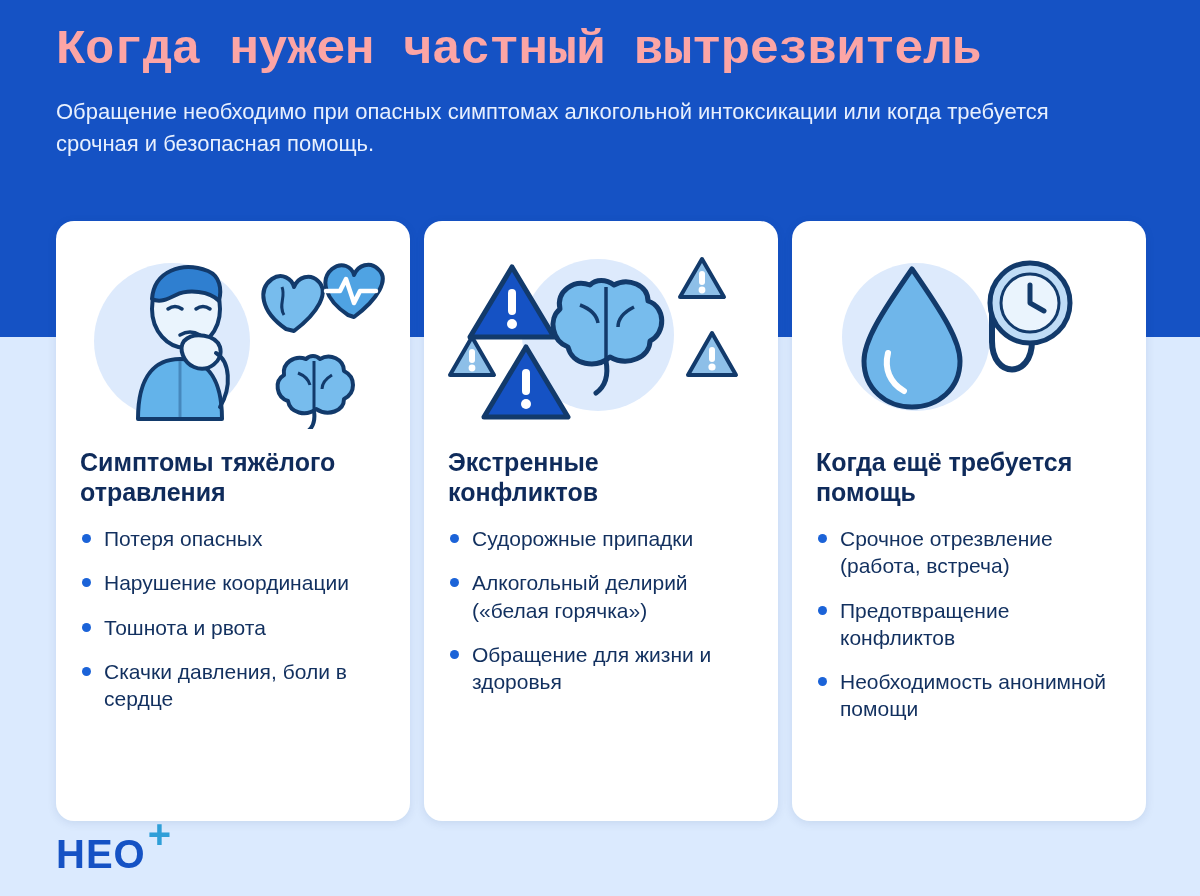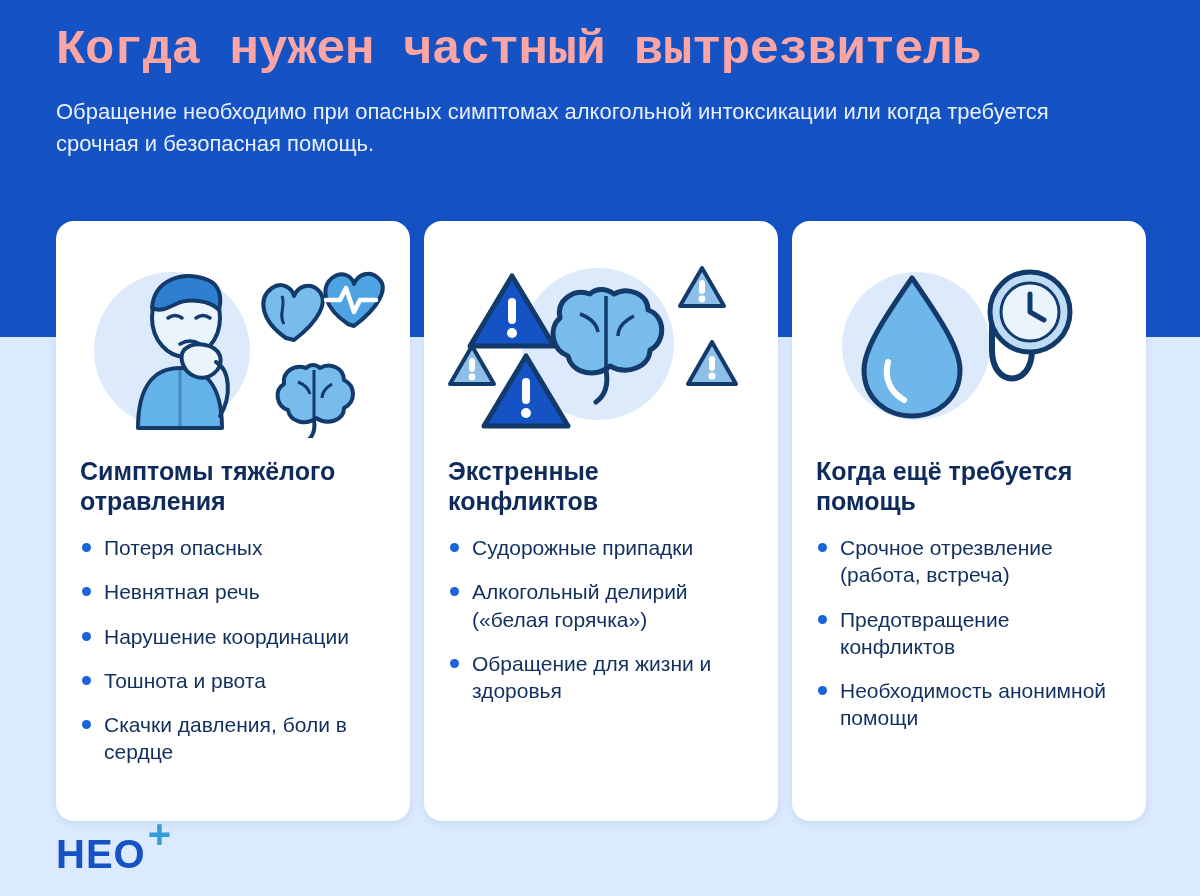--- a/index.html
+++ b/index.html
@@ -53,21 +53,21 @@
     top: 221px;
     width: 1090px;
     display: flex;
     gap: 14px;
   }
   .card {
     width: 354px;
     background: #ffffff;
     border-radius: 18px;
     box-sizing: border-box;
-    padding: 37px 24px 26px 24px;
+    padding: 28px 24px 26px 24px;
     box-shadow: 0 2px 10px rgba(12, 45, 110, 0.10);
     min-height: 600px;
     display: flex;
     flex-direction: column;
   }
   .illus {
     height: 180px;
     position: relative;
     margin-bottom: 18px;
   }
@@ -171,21 +171,20 @@
             <path d="M38 12 L38 62" stroke="#123a6b" stroke-width="3" fill="none"></path>
             <path d="M22 24 q10 4 12 12" stroke="#123a6b" stroke-width="3" fill="none"></path>
             <path d="M56 26 q-10 6 -10 14" stroke="#123a6b" stroke-width="3" fill="none"></path>
             <path d="M38 62 q2 14 -6 20" stroke="#123a6b" stroke-width="4" fill="none" stroke-linecap="round"></path>
           </g>
         </svg>
       </div>
       <h2 class="card-title">Симптомы тяжёлого отравления</h2>
       <ul class="bullets">
         <li>Потеря опасных</li>
-        <li>Невнятная речь</li>
         <li>Нарушение координации</li>
         <li>Тошнота и рвота</li>
         <li>Скачки давления, боли в сердце</li>
       </ul>
     </div>
 
     <div class="card">
       <div class="illus">
         <svg width="306" height="180" viewBox="0 0 306 180" xmlns="http://www.w3.org/2000/svg">
           <circle cx="150" cy="86" r="76" fill="#ddeafc"></circle>

